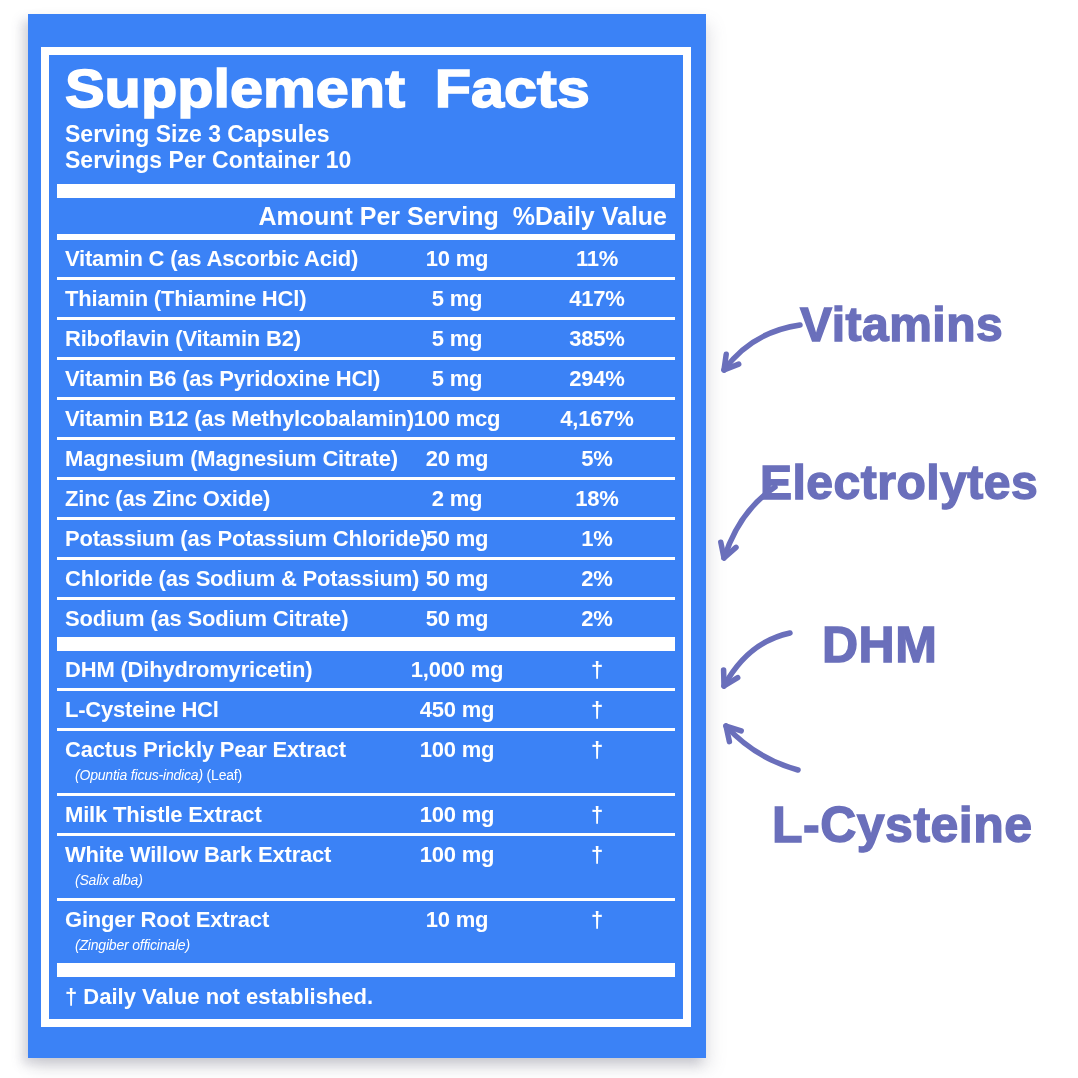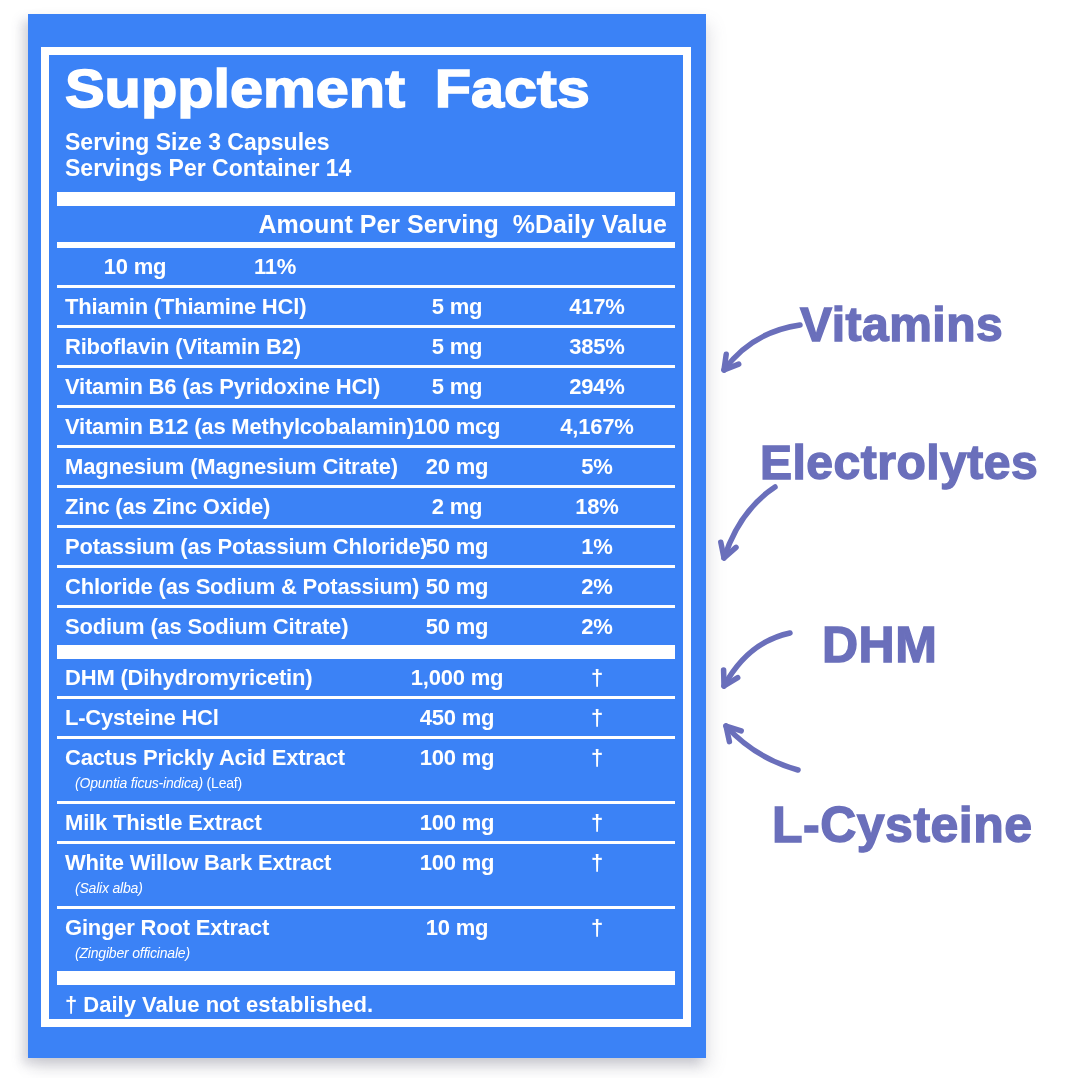--- a/index.html
+++ b/index.html
@@ -19,21 +19,21 @@
     border:8px solid #ffffff;box-sizing:border-box;
     padding:0 16px;color:#ffffff;overflow:hidden;
   }
   .supp-title{
     margin:4px 0 0;font-size:54px;line-height:58px;font-weight:700;
     word-spacing:12px;letter-spacing:0;
     transform:scaleX(1.10);transform-origin:left center;
     -webkit-text-stroke:1.6px #ffffff;white-space:nowrap;
   }
   .serving-line{font-size:23px;line-height:26px;font-weight:700;}
-  .serving-block{margin-top:12px;}
+  .serving-block{margin-top:4px;}
   .bar{background:#ffffff;margin:0 -8px;}
   .bar.thick{height:14px;}
   .bar.med{height:6px;}
   .bar.first{margin-top:11px;}
   .head-row{
     display:flex;justify-content:flex-end;align-items:flex-end;gap:14px;
     font-weight:700;font-size:25px;padding:4px 0 3px;white-space:nowrap;
   }
   .rows{margin:0 -8px;}
   .t-row{
@@ -48,49 +48,53 @@
   .sub-line{font-weight:400;font-size:14px;line-height:25px;padding-left:10px;white-space:nowrap;}
   .sub-latin{font-style:italic;}
   .sub-part{font-style:normal;}
   .footnote{font-size:22px;font-weight:700;padding:7px 0;}
   
   .ann{
     position:absolute;color:#6A6FBB;font-weight:700;font-size:48px;line-height:50px;
     -webkit-text-stroke:1.4px #6A6FBB;letter-spacing:.5px;white-space:nowrap;
   }
   #ann-vitamins{left:800px;top:300px;}
-  #ann-electrolytes{left:760px;top:438px;}
+  #ann-electrolytes{left:760px;top:458px;}
   #ann-dhm{left:822px;top:620px;font-size:50px;}
   #ann-lcysteine{left:772px;top:800px;font-size:50px;}
   .arrows-overlay{position:absolute;left:700px;top:280px;width:378px;height:600px;}
   .arrow-stroke{stroke:#6A6FBB;stroke-width:5.5;fill:none;stroke-linecap:round;stroke-linejoin:round;}
 </style>
 </head>
 <body>
 
 <div class="supp-label">
   <div class="frame">
     <h1 class="supp-title">Supplement Facts</h1>
 
     <div class="serving-block">
       <div class="serving-line">Serving Size 3 Capsules</div>
-      <div class="serving-line">Servings Per Container 14</div>
+      <div class="serving-line">Servings Per Container 10</div>
     </div>
 
     <div class="bar thick first"></div>
 
     <div class="head-row">
       <span>Amount Per Serving</span>
       <span>%Daily Value</span>
     </div>
 
     <div class="bar med"></div>
 
     <div class="rows" id="nutrient-rows">
         <div class="t-row">
+    <span class="cell-name">
+      <span>Vitamin C (as Ascorbic Acid)</span>
+      
+    </span>
     <span class="cell-amt">10 mg</span>
     <span class="cell-dv">11%</span>
   </div>
         <div class="t-row">
     <span class="cell-name">
       <span>Thiamin (Thiamine HCl)</span>
       
     </span>
     <span class="cell-amt">5 mg</span>
     <span class="cell-dv">417%</span>
@@ -175,21 +179,21 @@
         <div class="t-row">
     <span class="cell-name">
       <span>L-Cysteine HCl</span>
       
     </span>
     <span class="cell-amt">450 mg</span>
     <span class="cell-dv">†</span>
   </div>
         <div class="t-row">
     <span class="cell-name">
-      <span>Cactus Prickly Acid Extract</span>
+      <span>Cactus Prickly Pear Extract</span>
       <span class="sub-line" style="display: block;"><span class="sub-latin">(Opuntia ficus-indica)</span><span class="sub-part">&nbsp;(Leaf)</span></span>
     </span>
     <span class="cell-amt">100 mg</span>
     <span class="cell-dv">†</span>
   </div>
         <div class="t-row">
     <span class="cell-name">
       <span>Milk Thistle Extract</span>
     </span>
     <span class="cell-amt">100 mg</span>

